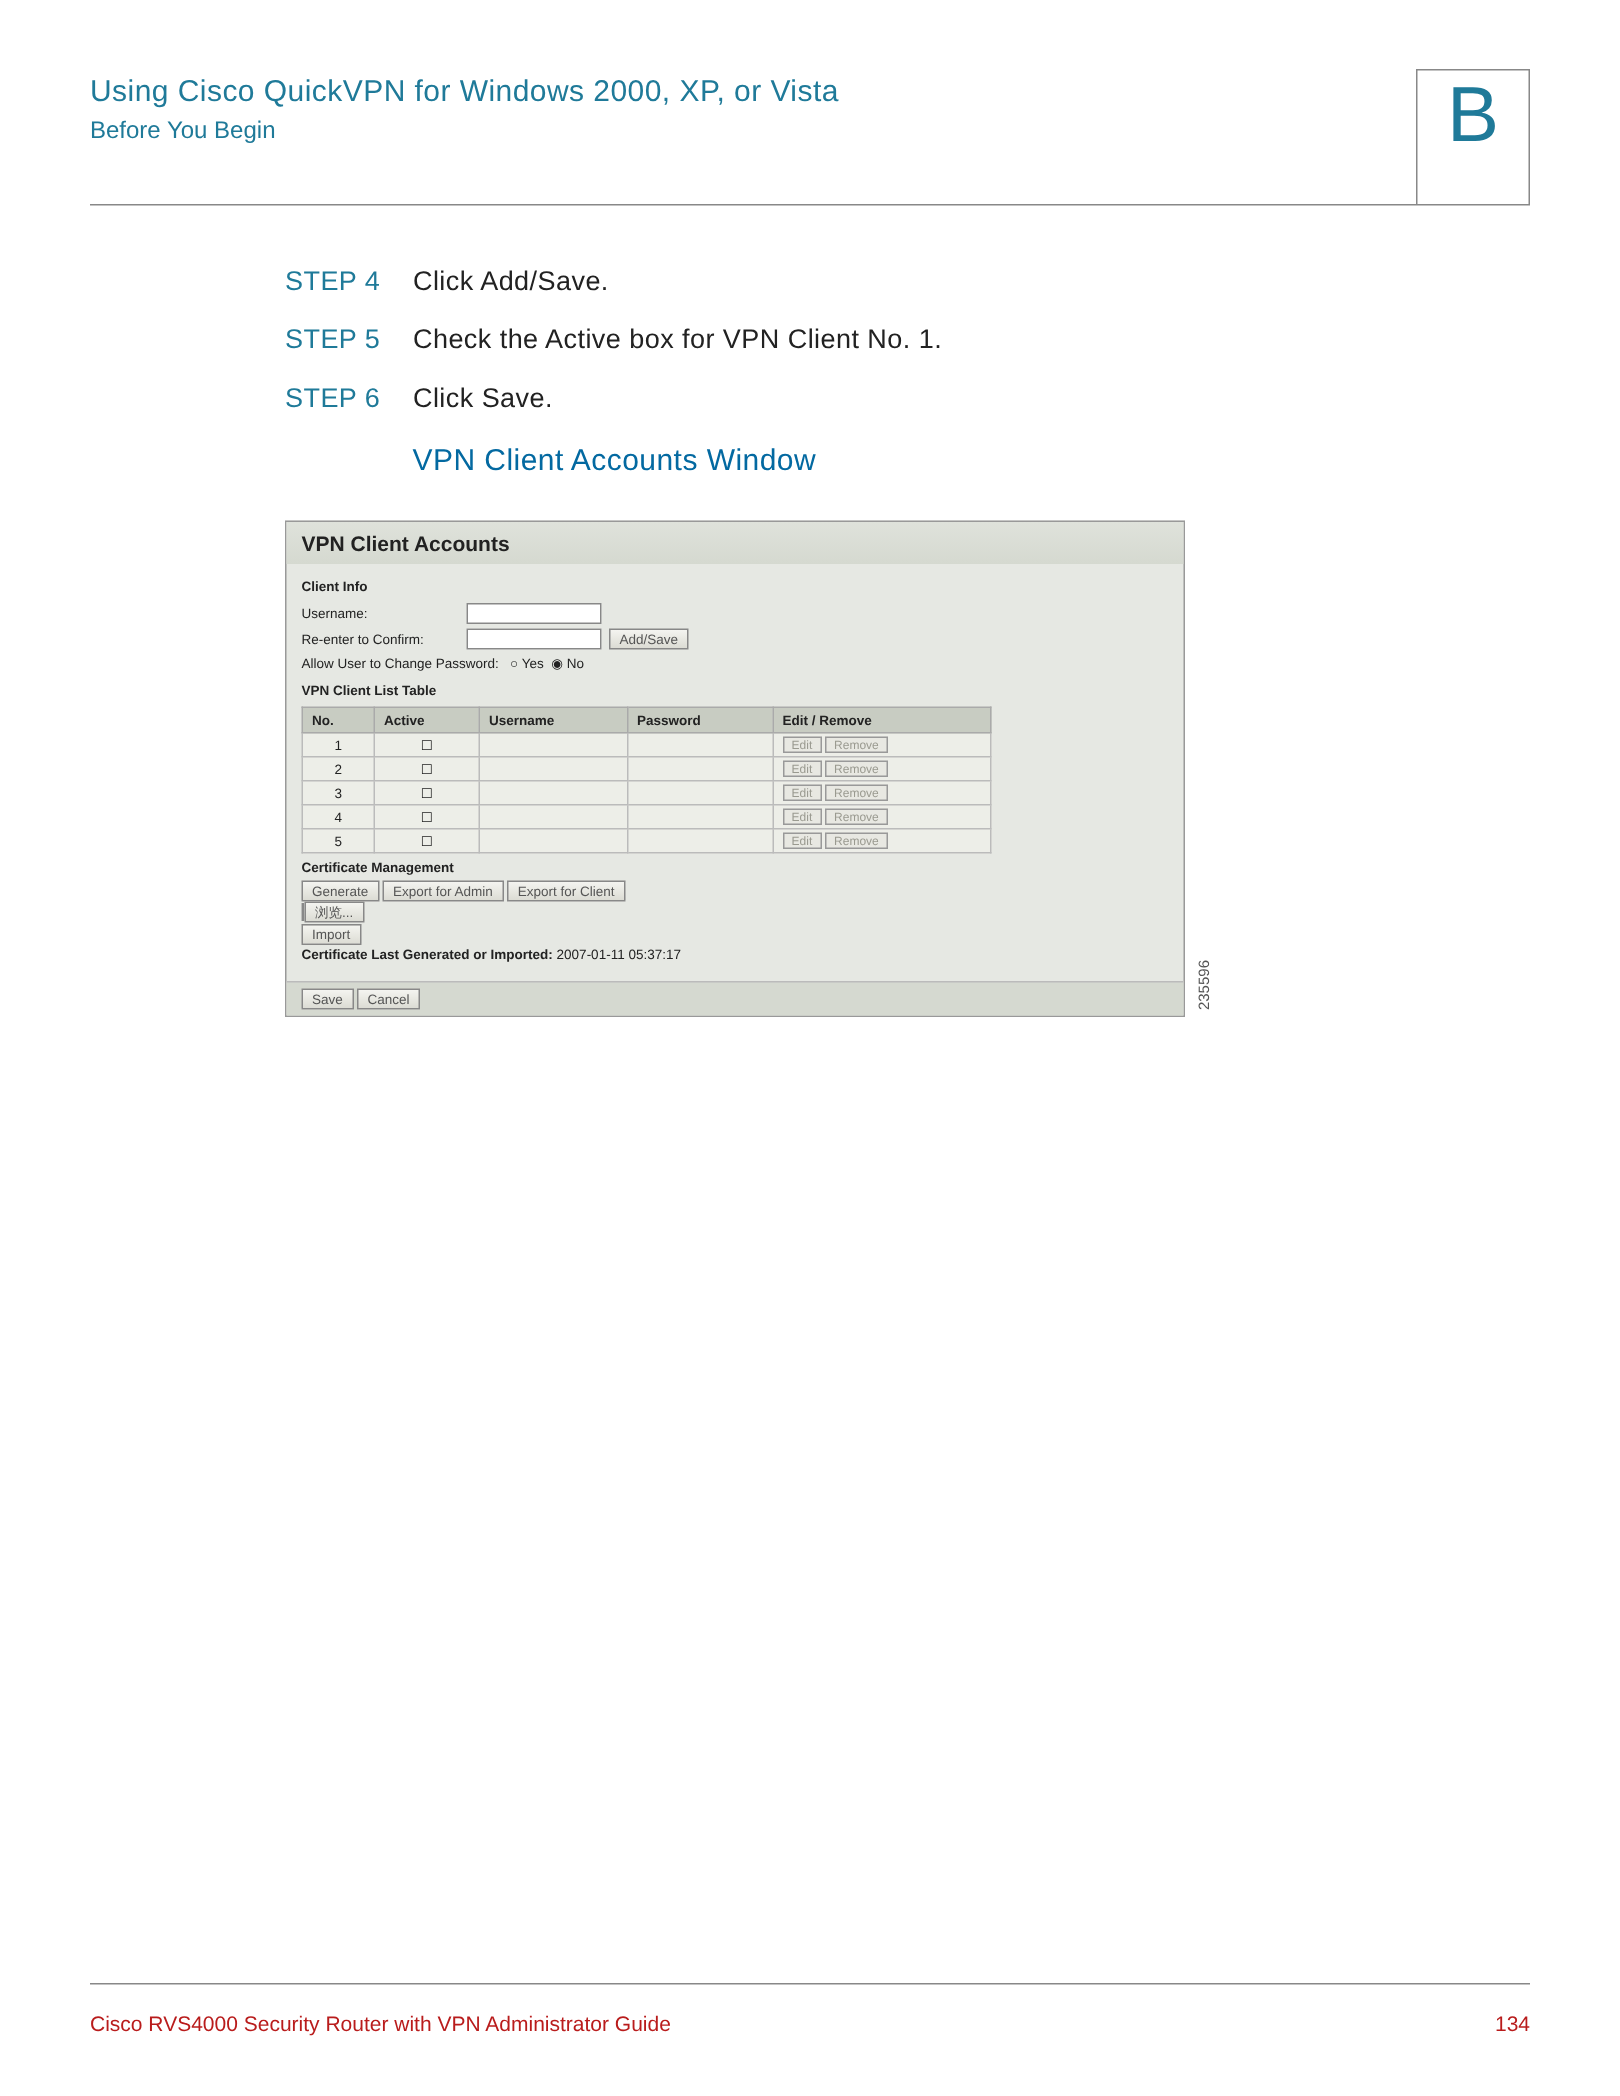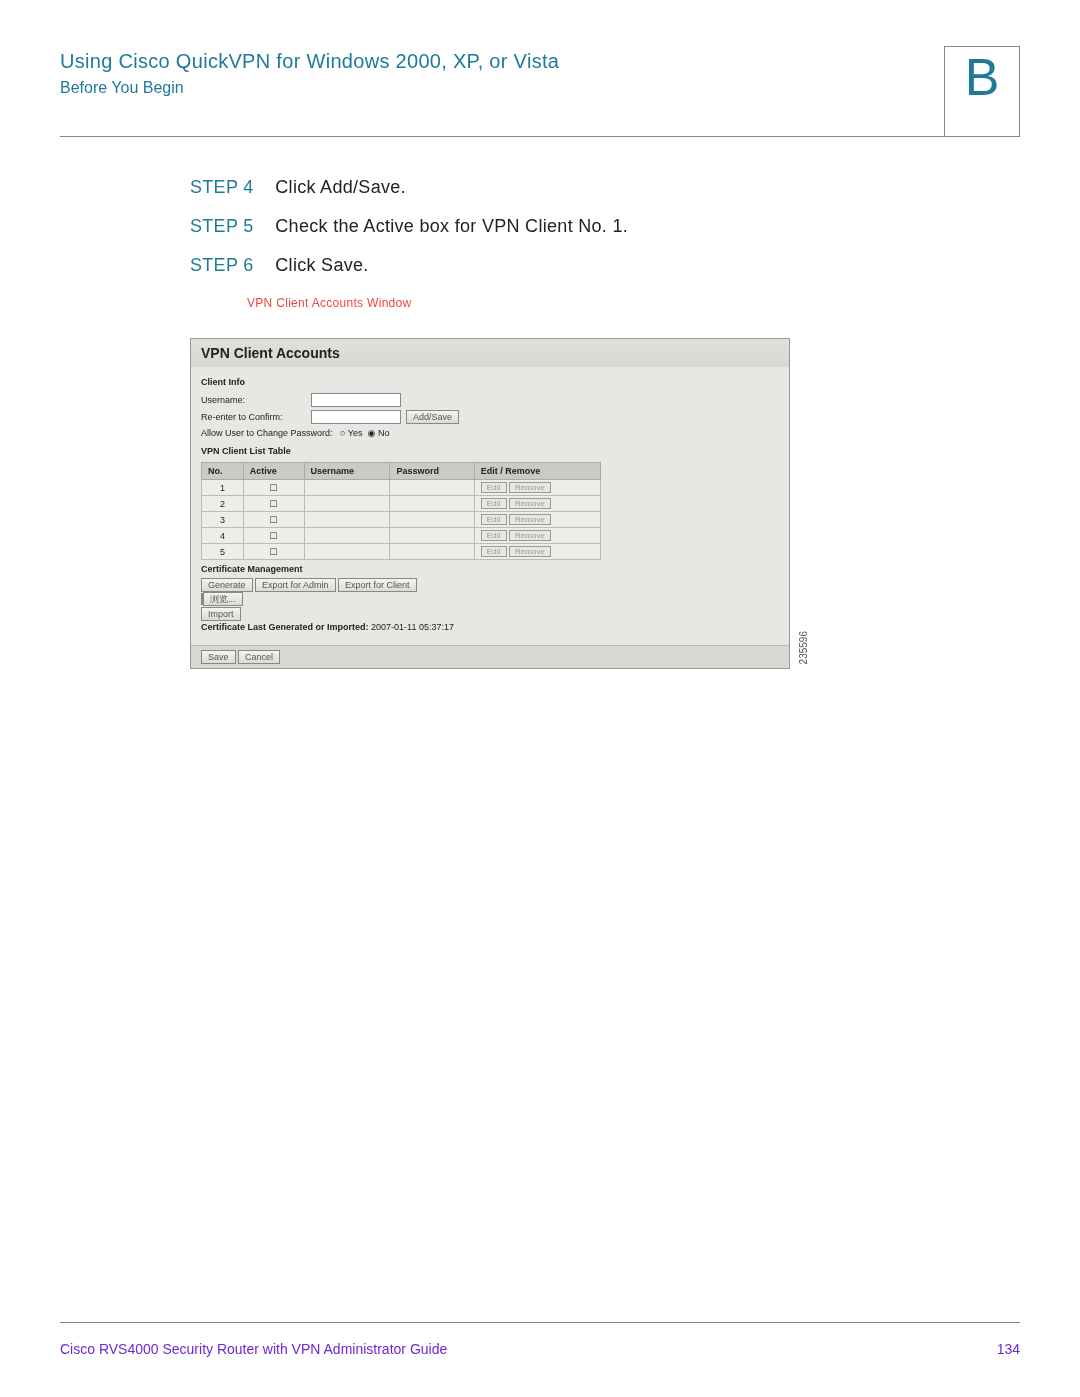--- a/index.html
+++ b/index.html
@@ -57,23 +57,23 @@
     margin-bottom: 18px;
     letter-spacing: 0.3px;
   }
   .step-label {
     color: #1f7a99;
     display: inline-block;
     width: 80px;
   }
   .step-text { color: #222; }
   .caption {
-    color: #ef4444;
-    font-size: 12px;
-    margin: 20px 0 28px 57px;
+    color: #0369a1;
+    font-size: 20px;
+    margin: 20px 0 28px 85px;
     letter-spacing: 0.3px;
   }
 
   
   .shot {
     margin-left: 0;
     width: 600px;
     border: 1px solid #999;
     background: #e6e8e3;
     font-family: Tahoma, Arial, sans-serif;
@@ -95,21 +95,21 @@
   .btn {
     border: 1px solid #888;
     background: linear-gradient(#f4f4f0,#dcdcd4);
     padding: 1px 6px;
     font-size: 9px;
     color:#555;
   }
   .radio-row { margin: 4px 0 8px 0; }
   table.client-table {
     border-collapse: collapse;
-    width: 400px;
+    width: 460px;
     margin-top: 4px;
     font-size: 9px;
   }
   table.client-table th {
     background: #c8ccc2;
     border: 1px solid #aaa;
     padding: 3px 6px;
     text-align: left;
     font-weight: bold;
   }
@@ -147,21 +147,21 @@
   .page-footer {
     position: absolute;
     bottom: 40px;
     left: 60px;
     right: 60px;
     border-top: 1px solid #888;
     padding-top: 18px;
     display: flex;
     justify-content: space-between;
     font-size: 14px;
-    color: #6d28d9;
+    color: #b91c1c;
   }
 </style>
 </head>
 <body>
 
 <div class="page">
   <div class="header-row">
     <div class="header-left">
       <div class="header-title">Using Cisco QuickVPN for Windows 2000, XP, or Vista</div>
       <div class="header-sub">Before You Begin</div>

